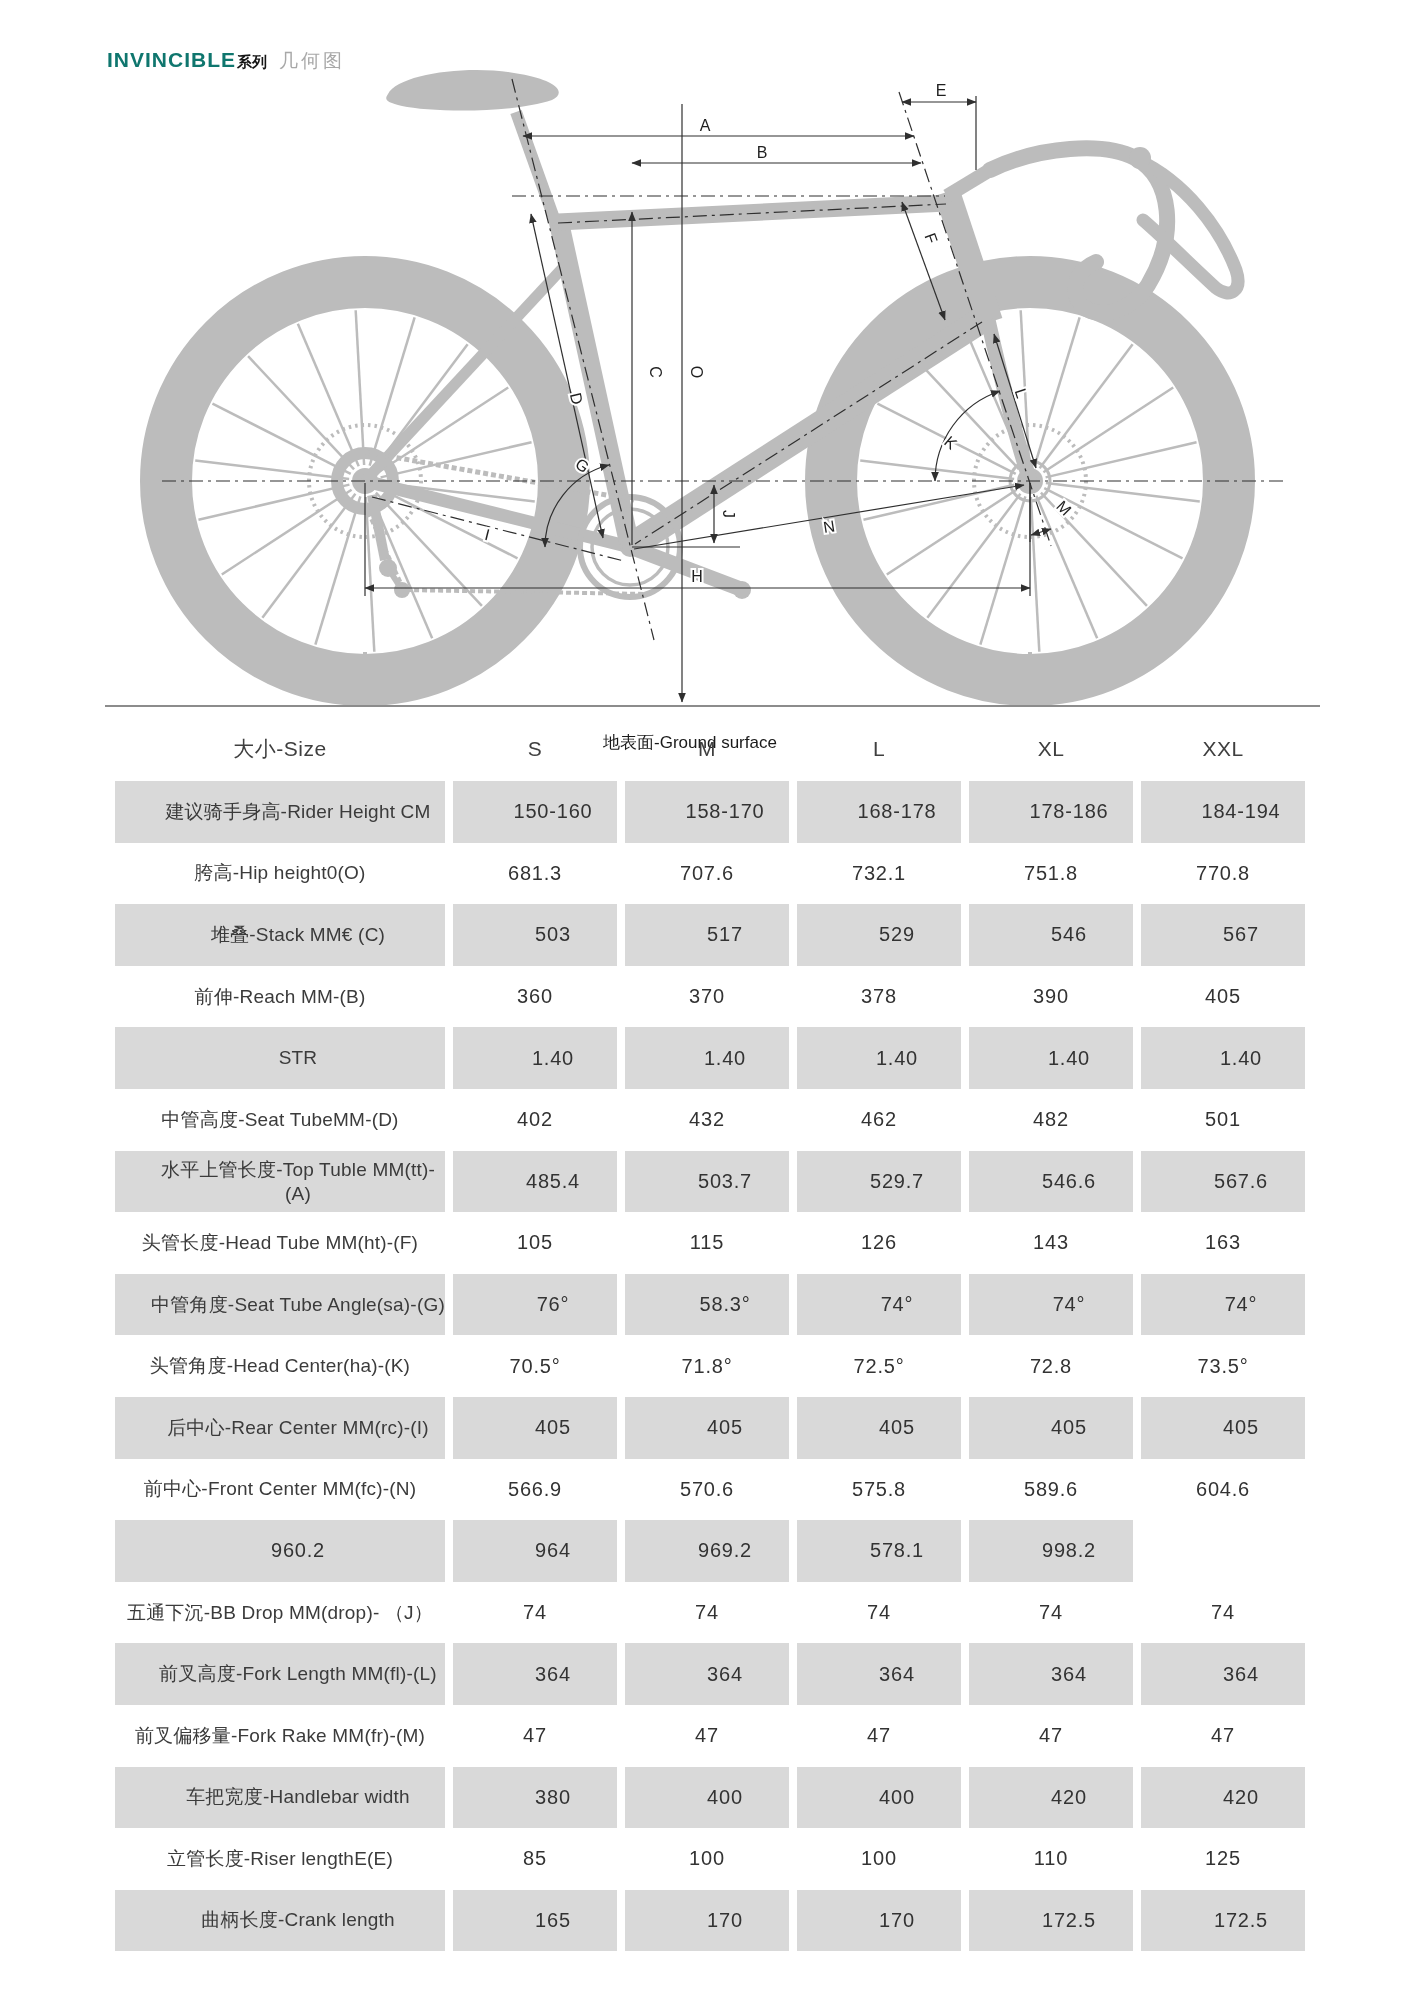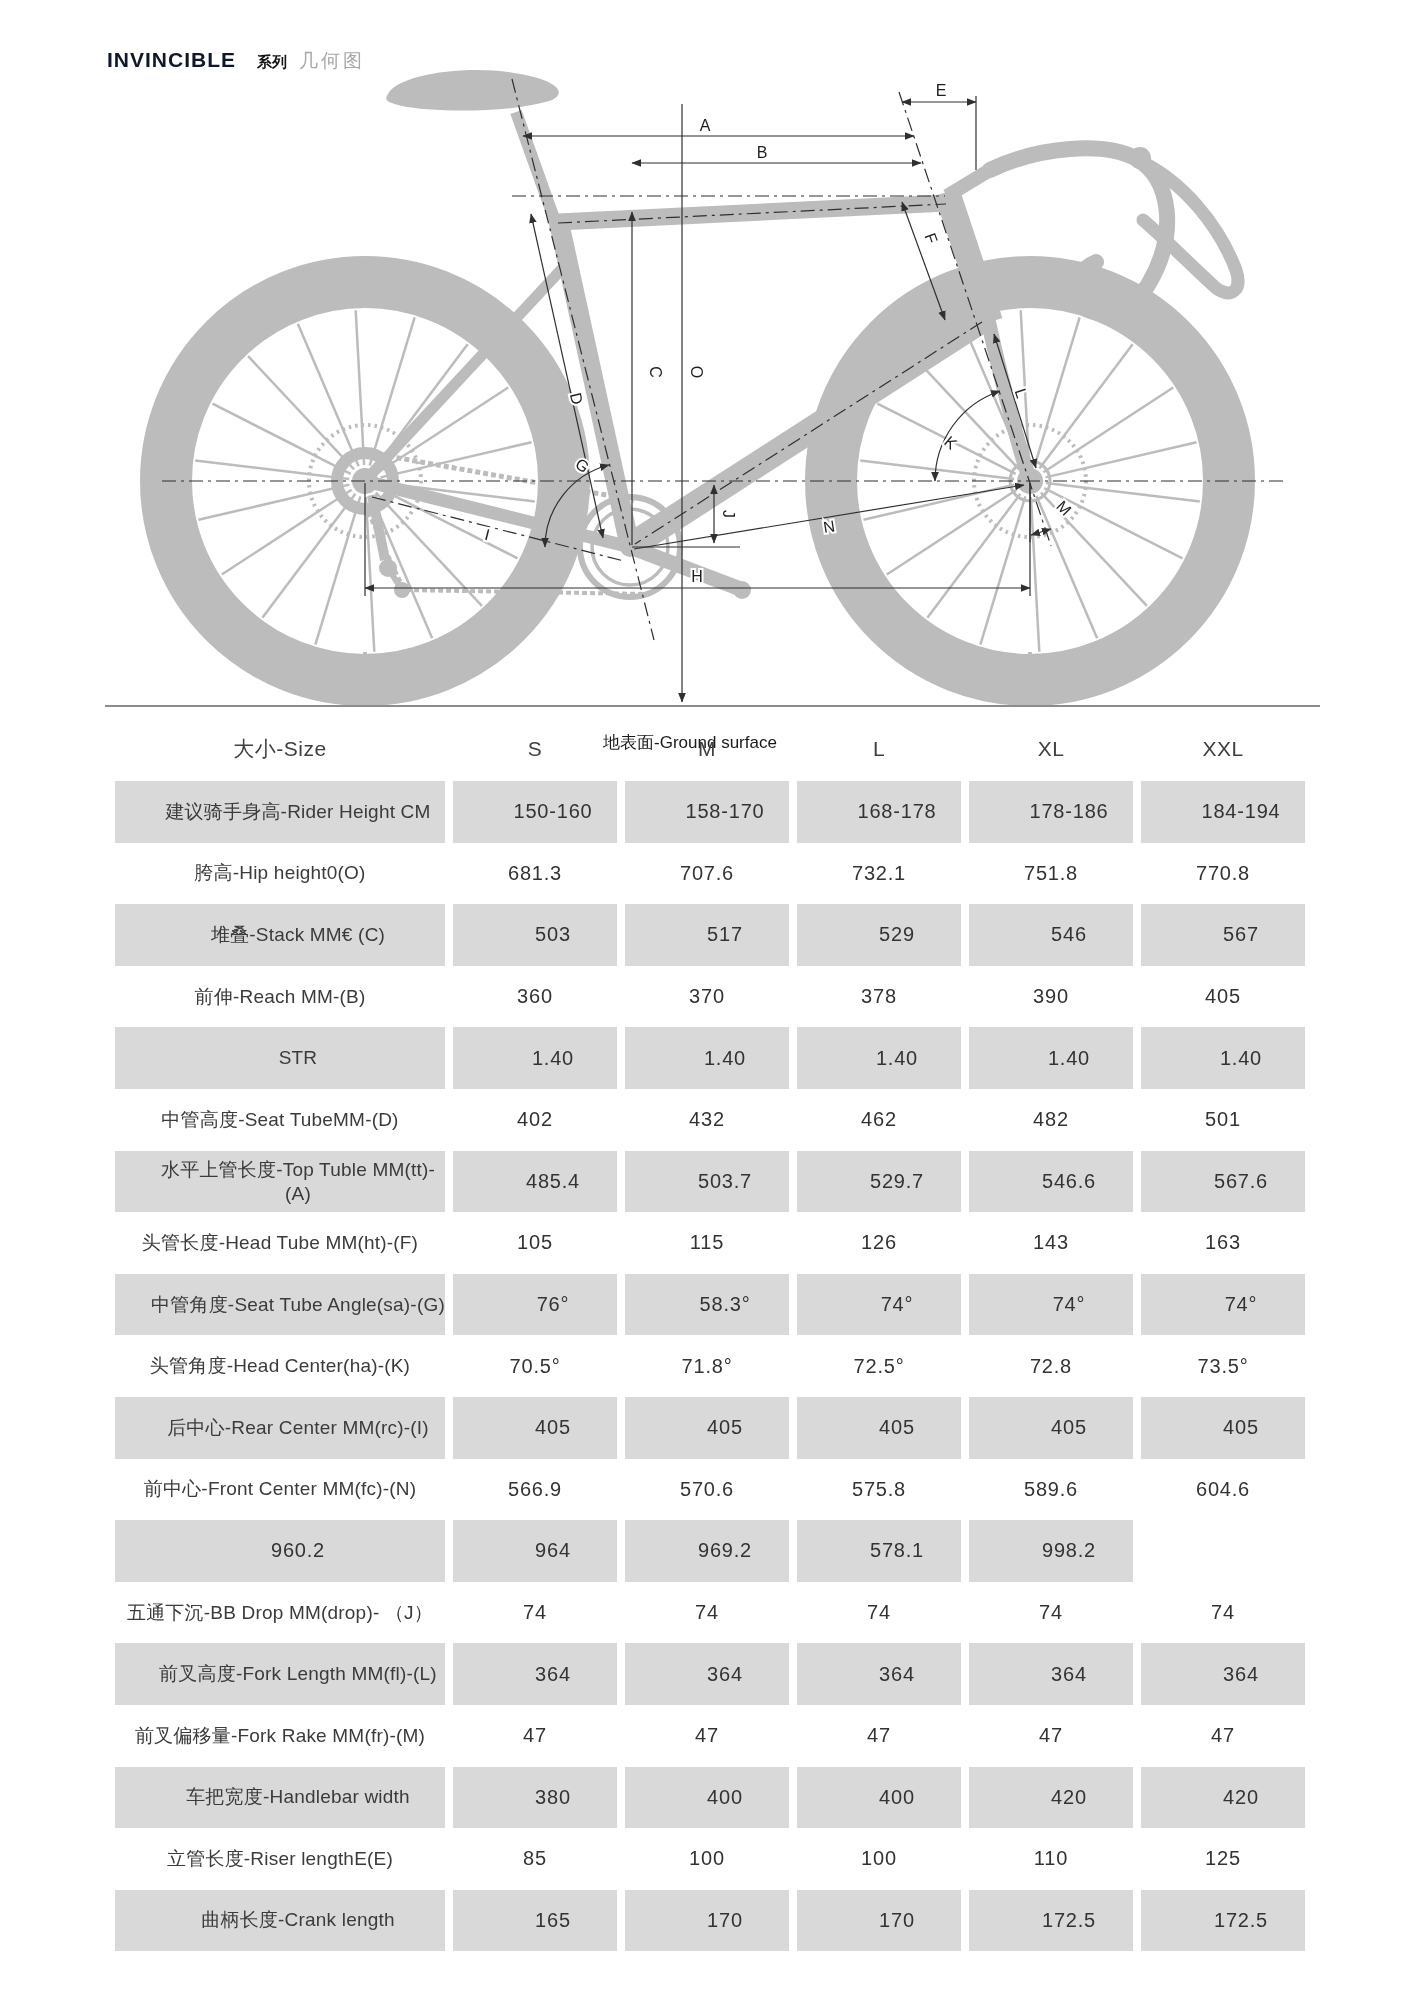--- a/index.html
+++ b/index.html
@@ -1,20 +1,20 @@
 <!DOCTYPE html>
 <html><head>
 <meta charset="utf-8">
 <style>
   html,body{margin:0;padding:0;background:#fff;}
   .page{position:relative;width:1414px;height:2000px;background:#fff;overflow:hidden;
         font-family:"Liberation Sans","DejaVu Sans",sans-serif;color:#3b3b3b;}
   .title{position:absolute;left:107px;top:48px;white-space:nowrap;}
-  .title .brand{font-size:21px;font-weight:700;color:#0f172a;letter-spacing:1px;}
-  .title .series{font-size:15px;font-weight:700;color:#141414;margin-left:21px;}
+  .title .brand{font-size:21px;font-weight:700;color:#0f766e;letter-spacing:1px;}
+  .title .series{font-size:15px;font-weight:700;color:#141414;margin-left:1px;}
   .title .suffix{font-size:19px;color:#a8a8a8;margin-left:12px;letter-spacing:3px;}
   svg.bike{position:absolute;left:0;top:0;}
   .dim-label{font-size:16px;fill:#1f1f1f;paint-order:stroke;stroke:#ffffff;stroke-width:4px;}
   .ground-label{font-size:17px;fill:#1a1a1a;}
   .geo-table{position:absolute;left:115px;top:717px;width:1190px;}
   .g-row{display:grid;grid-template-columns:330px 164px 164px 164px 164px 164px;column-gap:8px;height:61.6px;}
   .g-row.header{height:64px;}
   .g-row.header .cell{font-size:21px;color:#3f3f3f;letter-spacing:0.5px;background:none;}
   .cell{display:flex;align-items:center;justify-content:center;text-align:center;}
   .label-cell{font-size:19px;letter-spacing:0.2px;color:#3b3b3b;}

